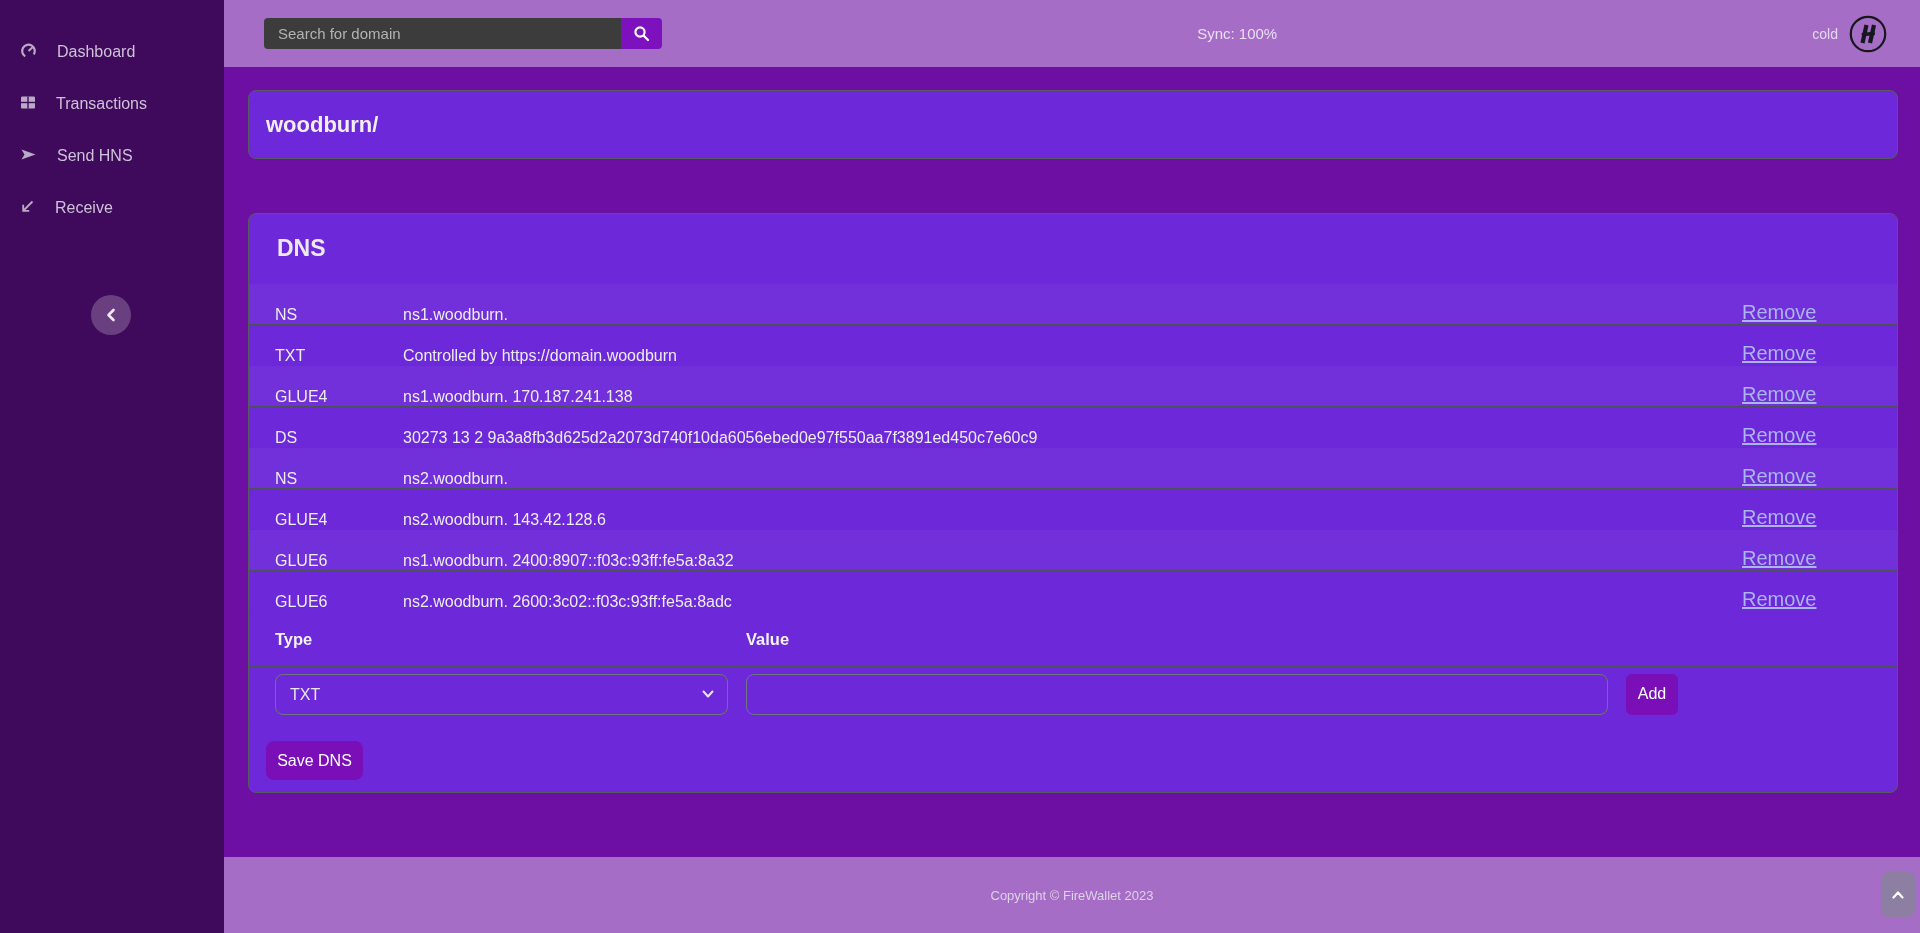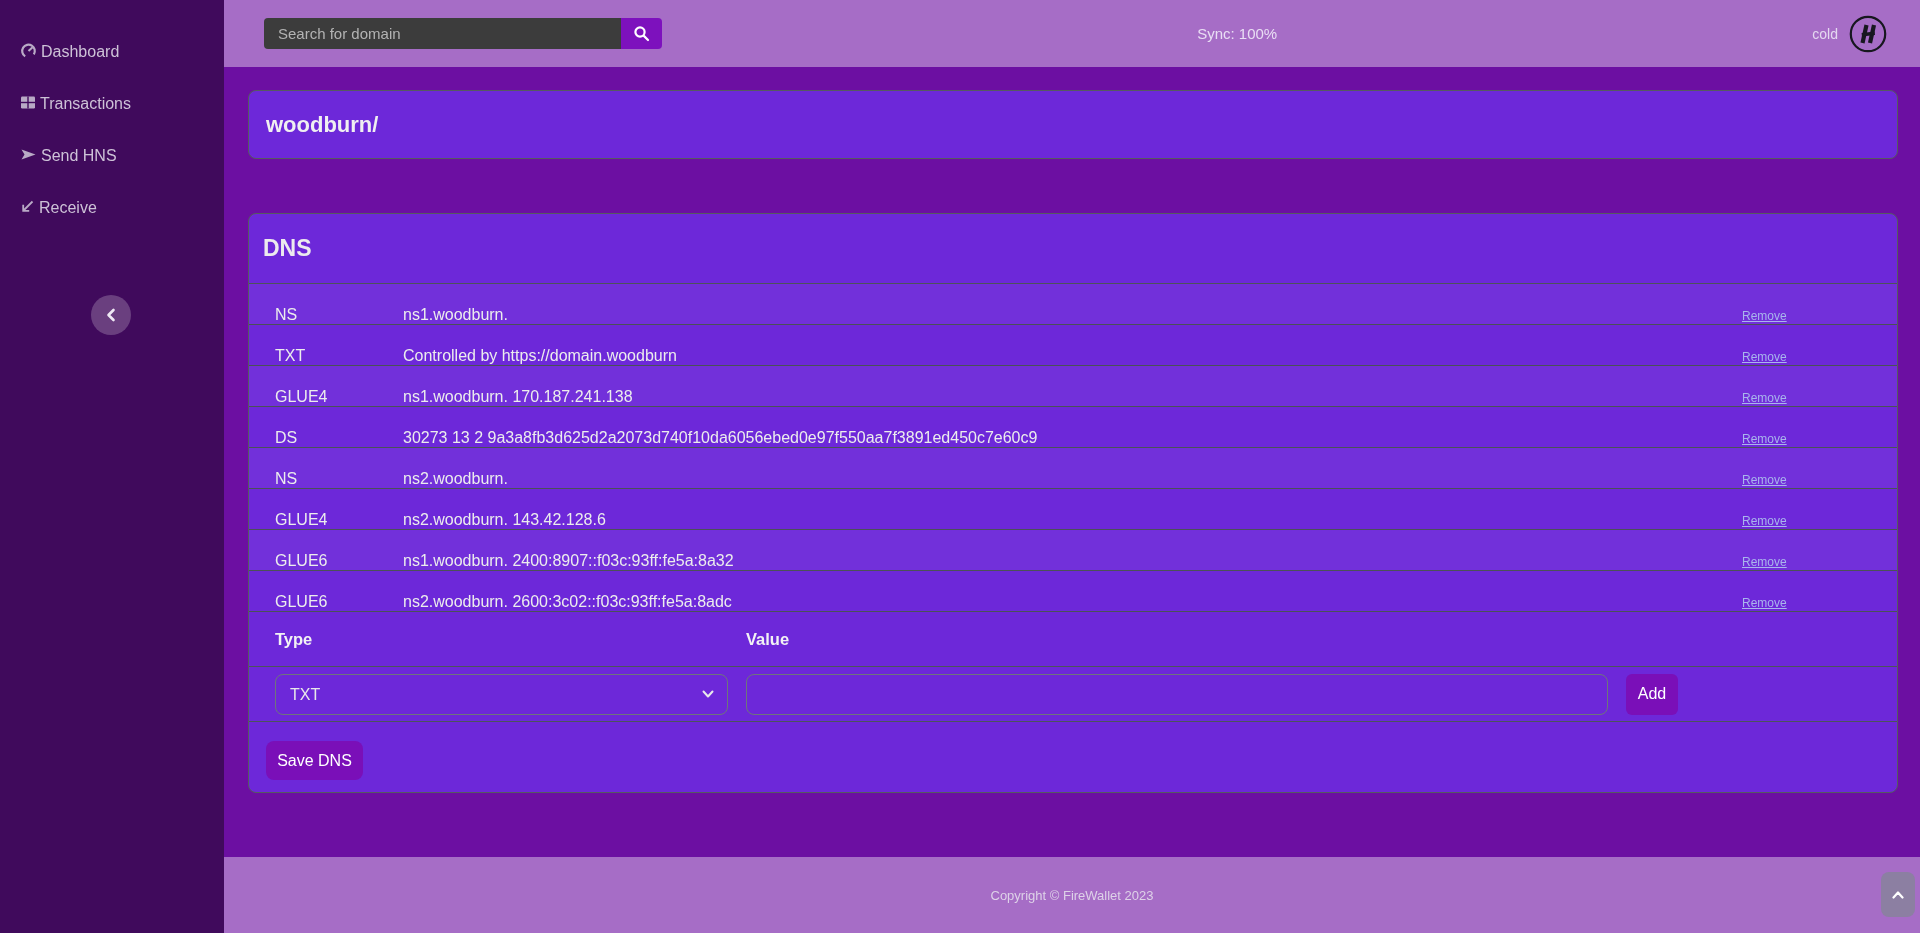--- a/index.html
+++ b/index.html
@@ -6,21 +6,21 @@
   html,body { width:1920px; height:933px; overflow:hidden; }
   body { font-family:"Liberation Sans", sans-serif; background:#6c0fa2; }
 
   .app { display:flex; width:1920px; height:933px; }
 
   
   .sidebar { width:224px; flex-shrink:0; background:#400a5c; position:relative; }
   .brand { display:flex; align-items:center; gap:14px; padding:14px 0 0 20px; height:67px; }
   .brand-name { color:#ffffff; font-weight:bold; font-size:17px; letter-spacing:1.5px; }
   .nav { margin-top:26px; }
-  .nav-item { display:flex; align-items:center; gap:4px; height:52px; padding-left:20px; cursor:pointer; }
+  .nav-item { display:flex; align-items:center; gap:20px; height:52px; padding-left:20px; cursor:pointer; }
   .nav-item .label { color:#cdc2d7; font-size:16px; }
   .nav-item svg { flex-shrink:0; }
   .collapse-btn { position:absolute; left:91px; top:295px; width:40px; height:40px; border-radius:50%;
                   background:rgba(255,255,255,0.22); border:none; display:flex; align-items:center; justify-content:center; cursor:pointer; }
 
   
   .content { flex:1; display:flex; flex-direction:column; min-width:0; }
 
   .topbar { height:67px; background:#a66dc6; display:flex; align-items:center; justify-content:space-between;
             padding:0 32px 0 40px; flex-shrink:0; }
@@ -35,29 +35,29 @@
   .wallet-label { color:#e4d8f0; font-size:14px; }
   .hns-badge { width:40px; height:40px; cursor:pointer; display:flex; }
 
   .main { flex:1; background:#6c0fa2; padding:23px 22px 0 24px; }
 
   .card { background:#6d28d9; border:1px solid #565a61; border-radius:8px; color:#eceaee; }
   .domain-card { height:69px; display:flex; align-items:center; padding-left:17px; margin-bottom:54px; }
   .domain-title { font-size:22px; color:#f0eff1; }
 
   .dns-card { height:580px; overflow:hidden; }
-  .dns-title { font-size:23px; padding:21px 14px; border-bottom:1px solid #4d535a; }
+  .dns-title { font-size:23px; padding:21px 28px; border-bottom:1px solid #4d535a; }
 
   .dns-row { display:flex; align-items:flex-end; height:41px; border-bottom:1px solid #4b5157;
              padding:0 10px; font-size:16px; color:#eceded; }
   .dns-row:nth-child(odd) { background:rgba(255,255,255,0.04); }
   .cell-type  { width:128px; padding-left:16px; }
   .cell-value { flex:1; padding-left:16px; white-space:nowrap; overflow:hidden; }
   .cell-action{ width:150px; padding-left:5px; }
-  .remove-link { color:#a9b5ec; text-decoration:underline; font-size:12px; cursor:pointer; }
+  .remove-link { color:#a9b5ec; text-decoration:underline; font-size:20px; cursor:pointer; }
 
   .form-head { display:flex; align-items:center; height:55px; padding:0 26px;
                border-bottom:1px solid #4d535a; font-weight:bold; font-size:16.5px; color:#f2f1f4; }
   .form-head .head-type { width:471px; }
   .form-controls { display:flex; align-items:center; height:55px; padding:0 26px; gap:18px;
                    border-bottom:1px solid #4d535a; }
   .select-wrap { position:relative; width:453px; }
   .type-select { width:100%; height:41px; background:transparent; border:1px solid #6e757c; border-radius:8px;
                  color:#e8e8ea; font-size:16px; padding:0 14px; appearance:none; -webkit-appearance:none;
                  font-family:"Liberation Sans", sans-serif; cursor:pointer; outline:none; }

